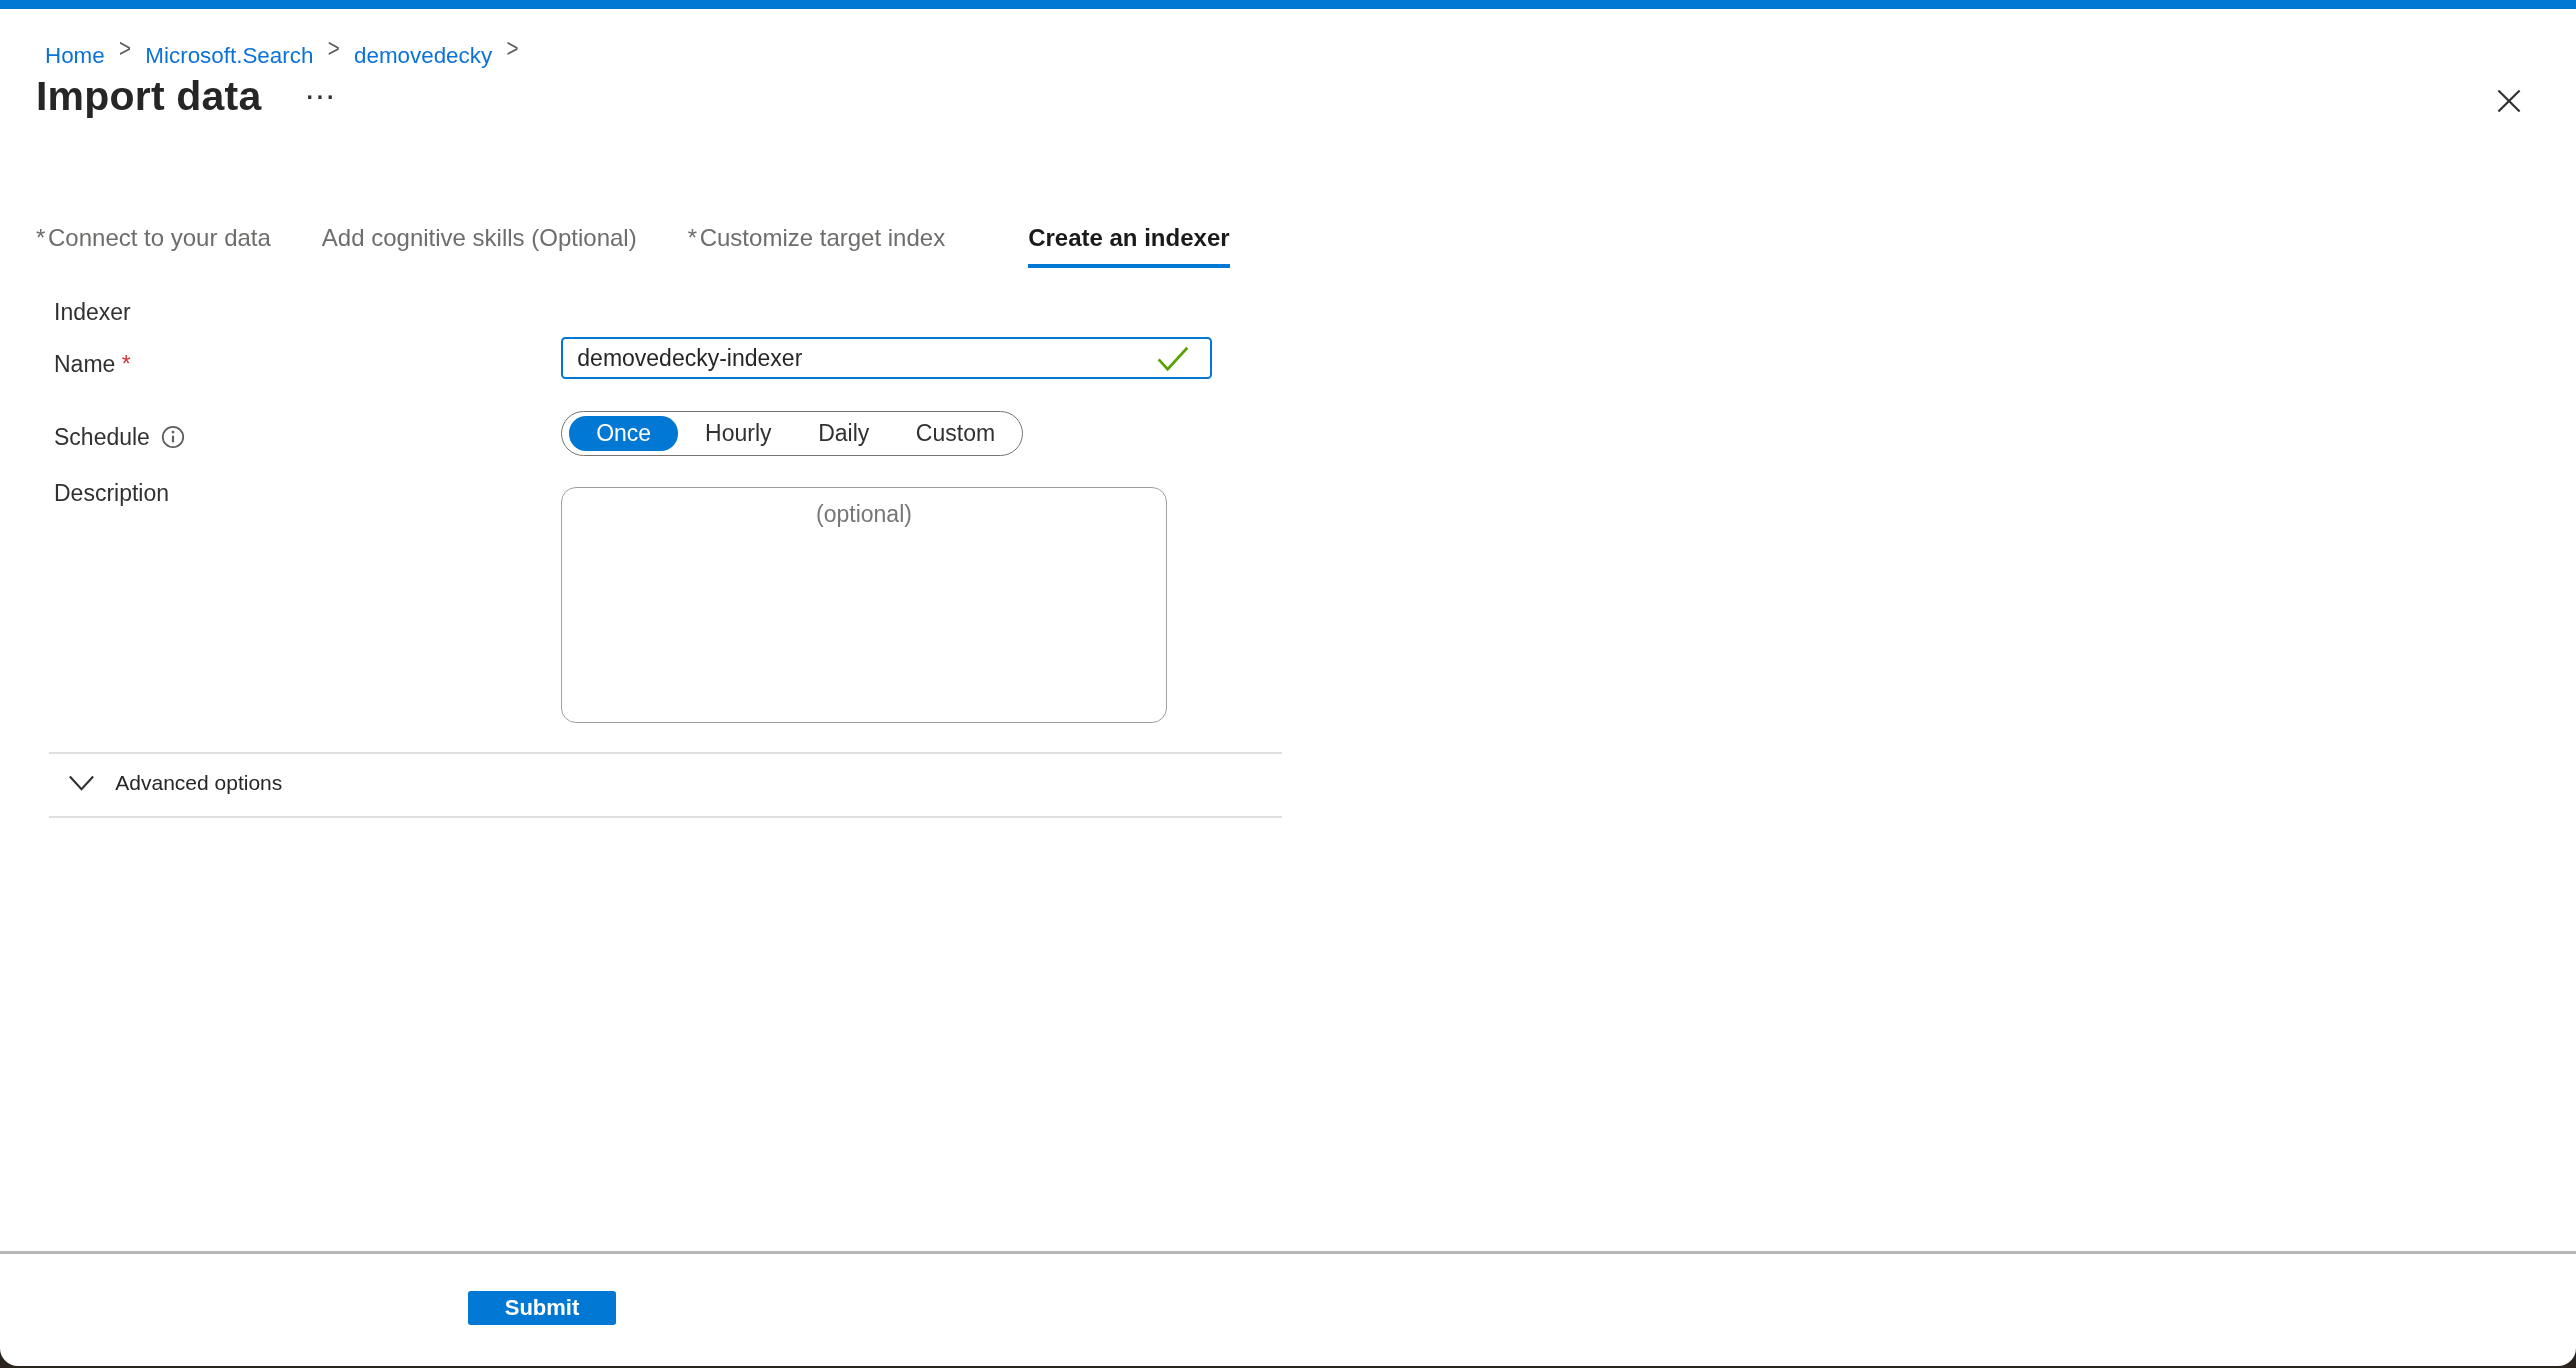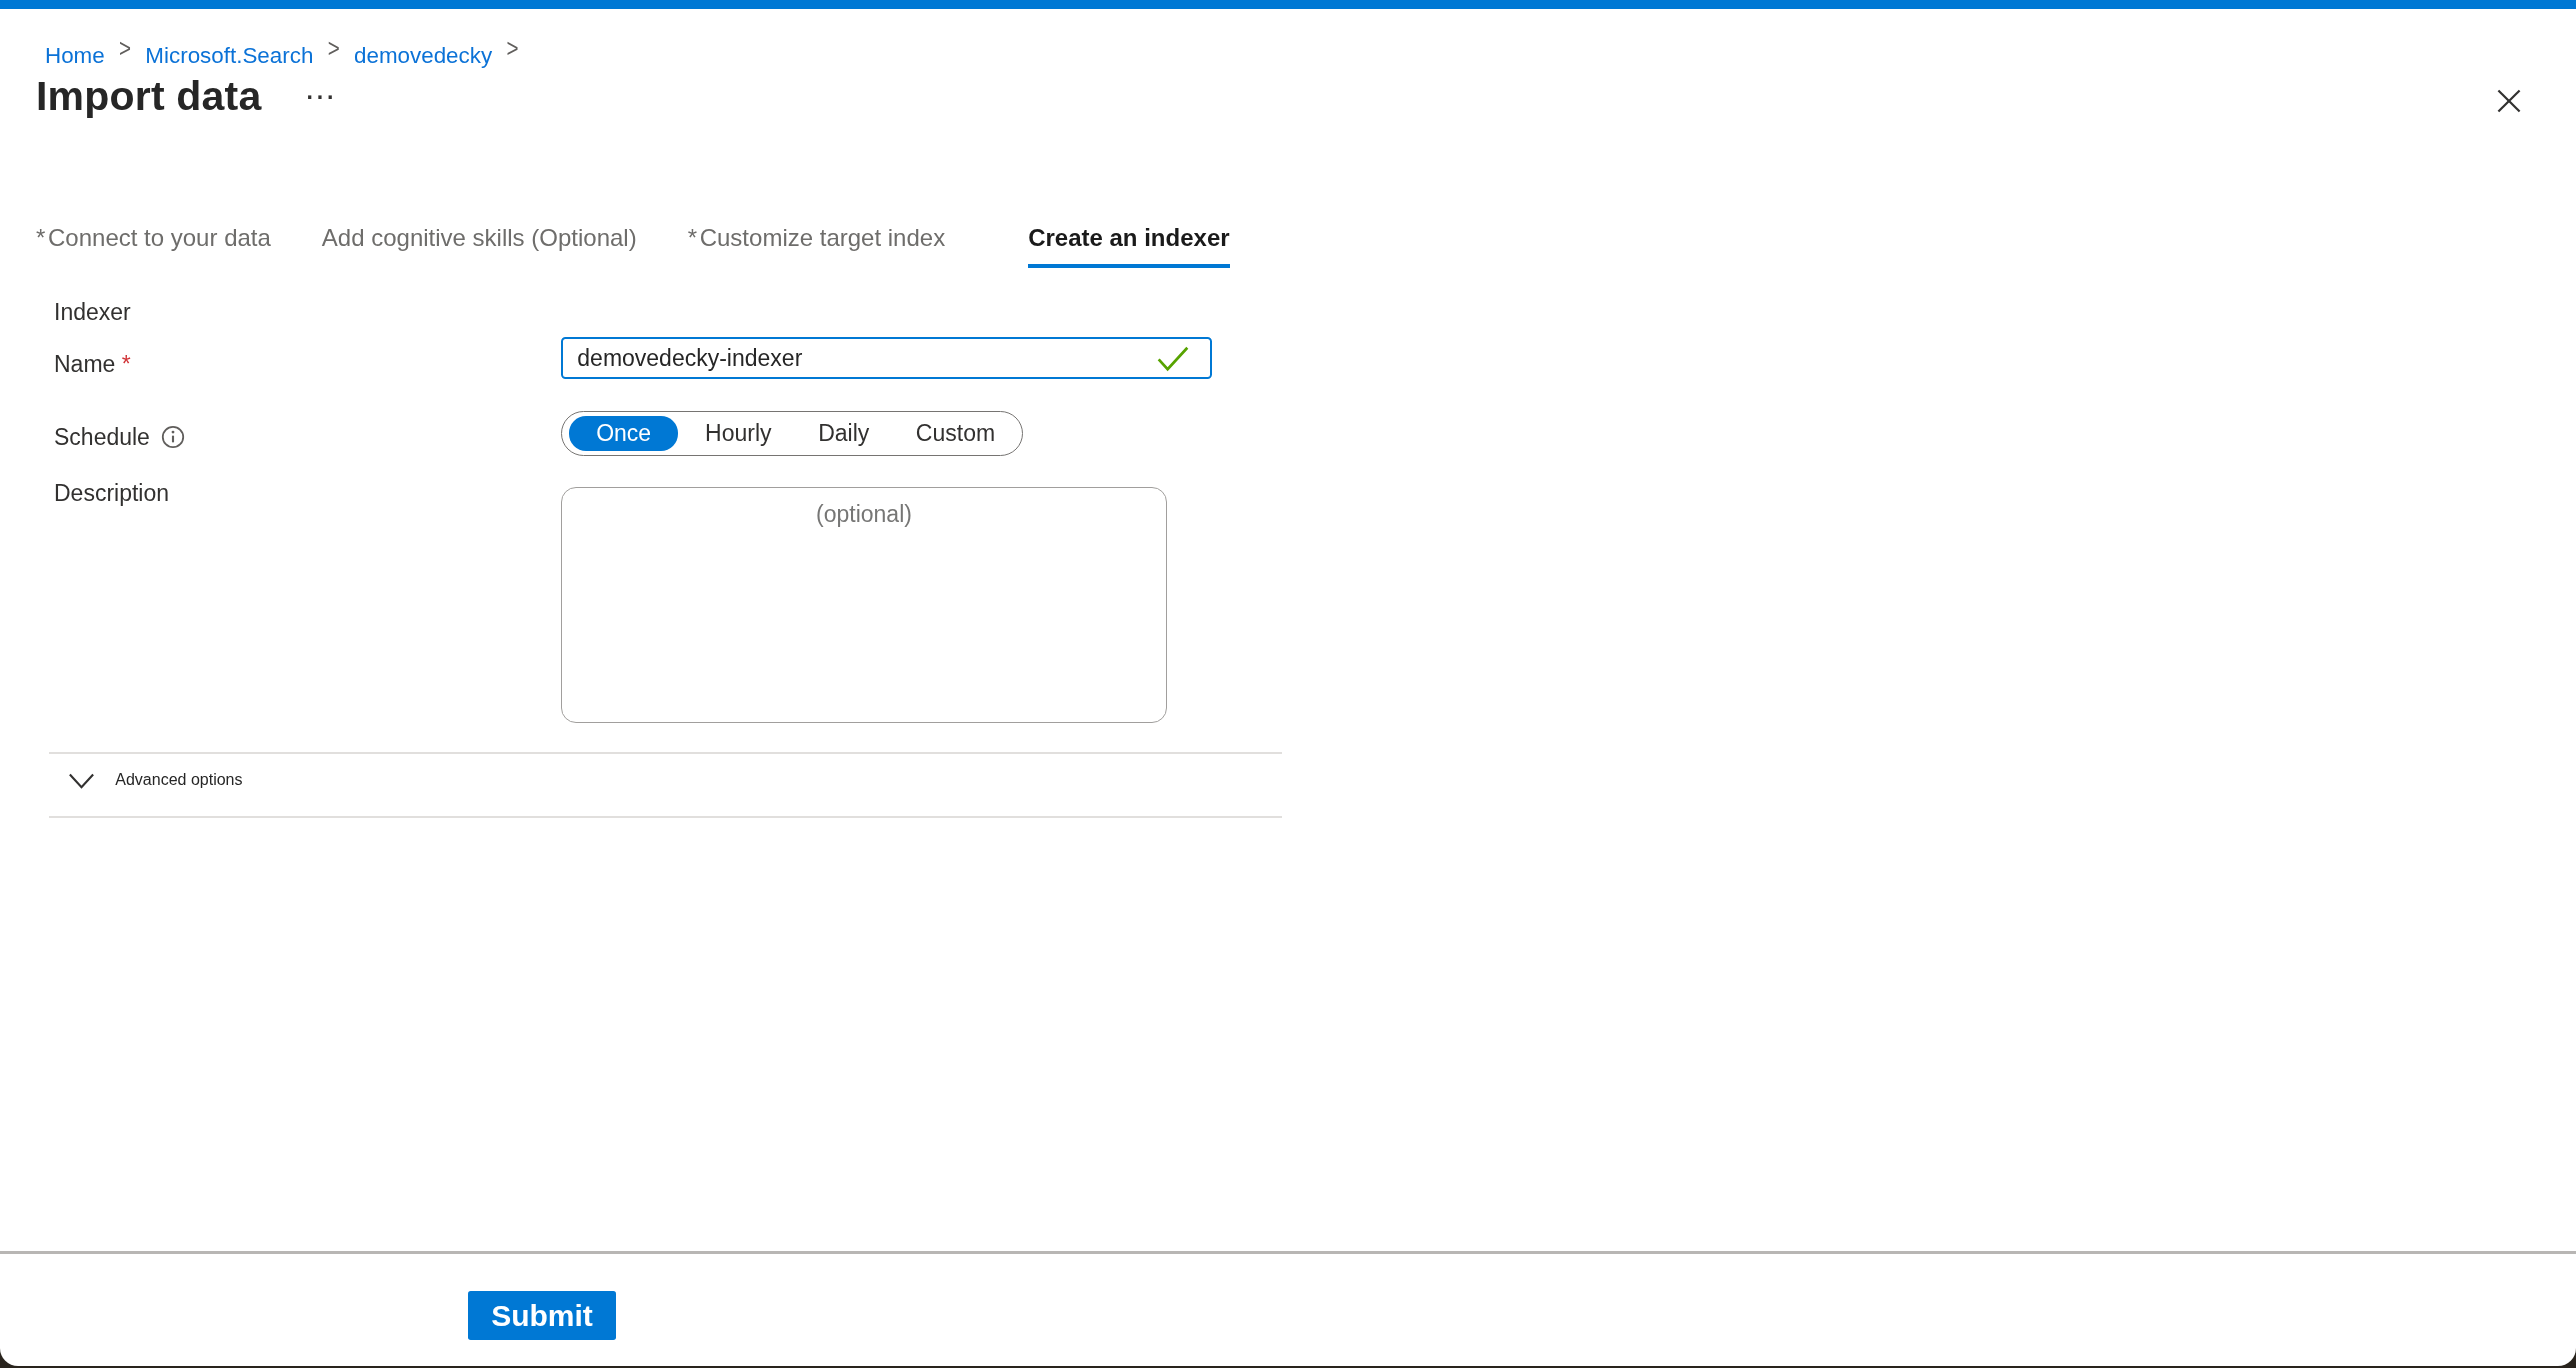--- a/index.html
+++ b/index.html
@@ -98,37 +98,37 @@
   .desc-area::placeholder { color: #767675; opacity: 1; }
   
   .divider {
     position: absolute; height: 1.8px; background: #e1dfdd;
     left: 49px; width: 1233px;
   }
   .advanced-row {
     position: absolute; left: 63px; top: 767px; display: flex; align-items: center;
     cursor: pointer; gap: 19.7px; padding: 3.6px;
   }
-  .advanced-label { font-size: 16px; color: #262626; }
+  .advanced-label { font-size: 21px; color: #262626; }
   
   .footer-divider {
     position: absolute; left: 0; top: 1251px; width: 2576px; height: 2.7px;
     background: #b8b6b4;
   }
   .prev-btn {
     position: absolute; left: 36px; top: 1291px; width: 420px; height: 43px;
     background: #ffffff; border: 1.8px solid #8a8886; border-radius: 2.7px;
     font-family: "Liberation Sans", sans-serif;
     font-size: 23px; font-weight: 600; color: #262626; cursor: pointer;
   }
   .submit-btn {
-    position: absolute; left: 468px; top: 1291px; width: 148px; height: 49px;
+    position: absolute; left: 468px; top: 1291px; width: 148px; height: 34px;
     background: #0078d4; border: none; border-radius: 2.7px;
     font-family: "Liberation Sans", sans-serif;
-    font-size: 30px; font-weight: 600; color: #ffffff; cursor: pointer;
+    font-size: 22px; font-weight: 600; color: #ffffff; cursor: pointer;
   }
 </style>
 </head>
 <body>
 
 <div class="window">
   <div class="topbar"></div>
 
   <nav class="breadcrumb">
     <a>Home</a>

